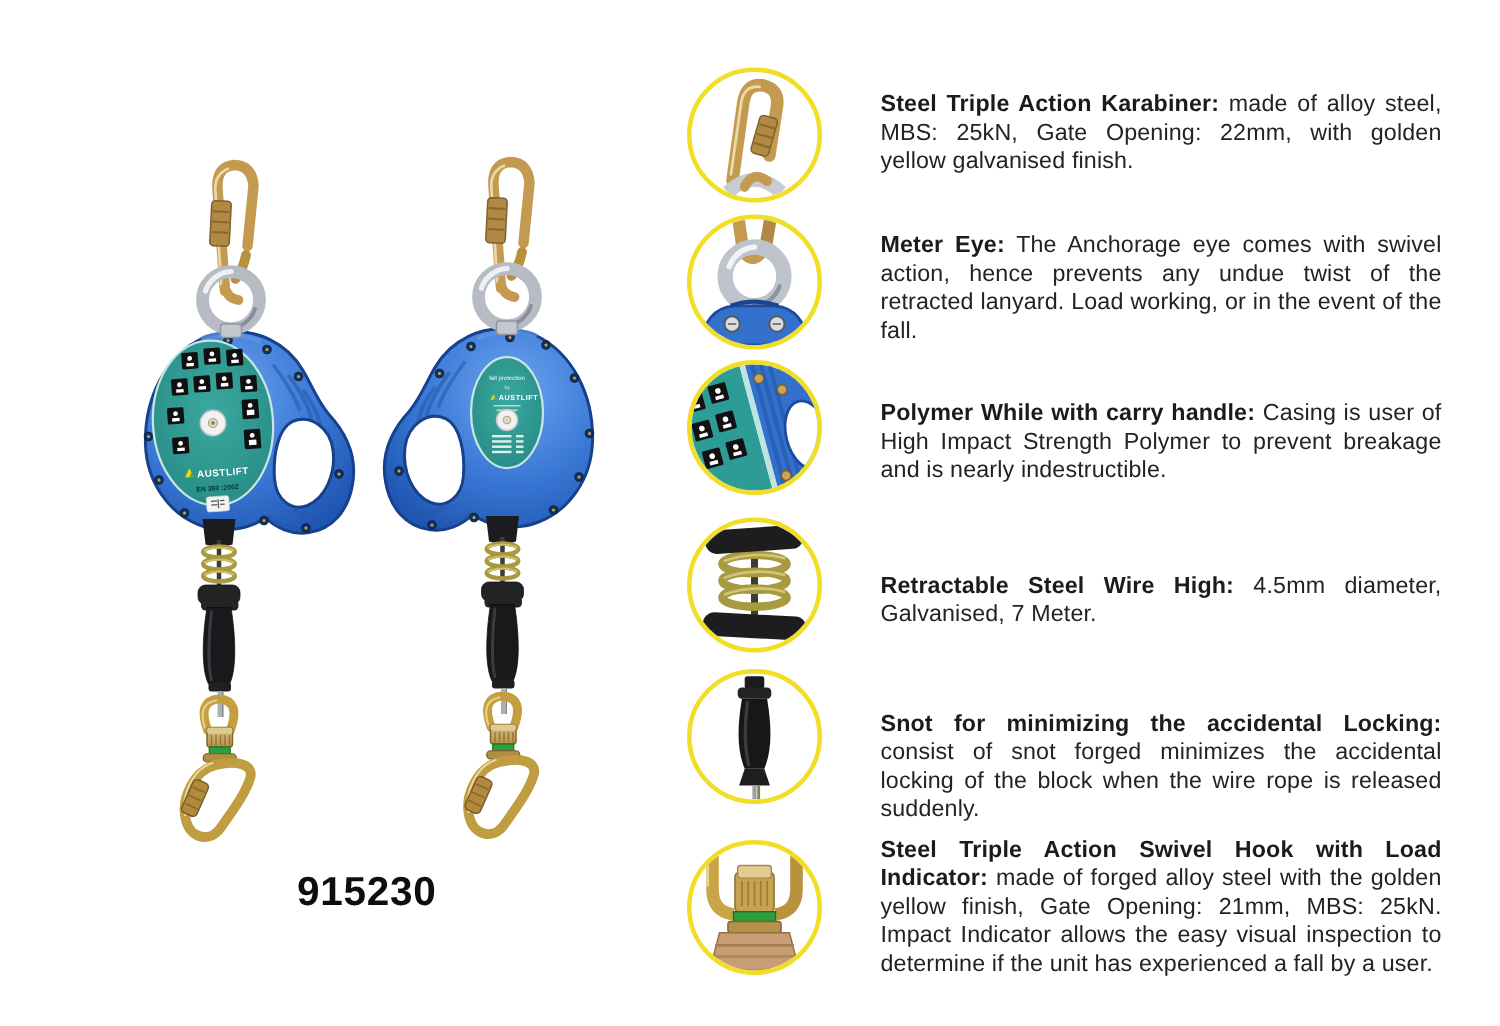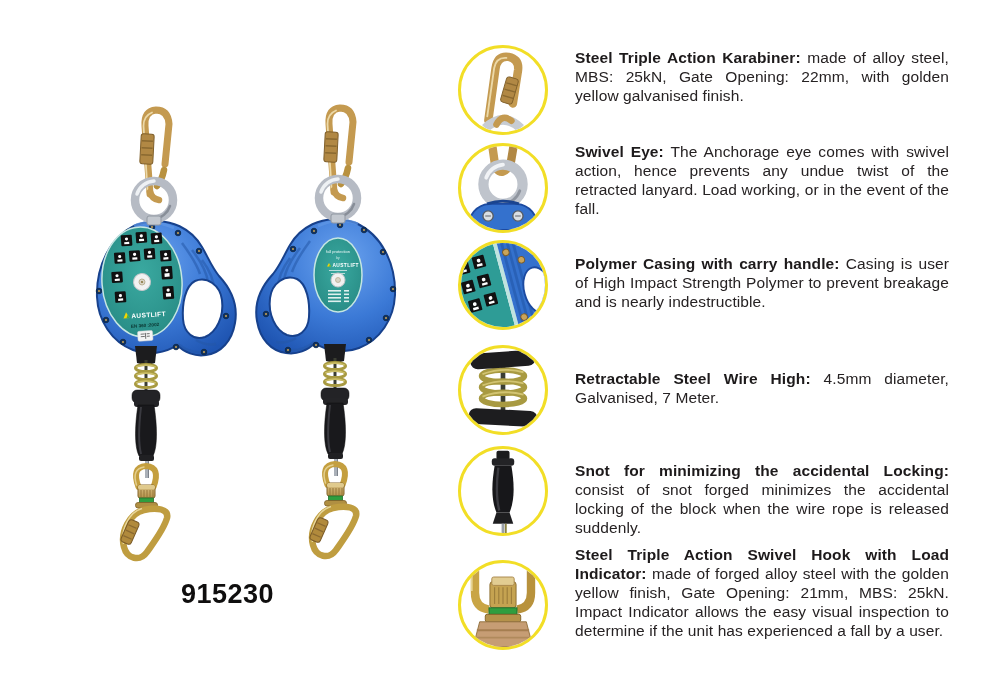--- a/index.html
+++ b/index.html
@@ -2,24 +2,24 @@
 <html><head>
 <meta charset="utf-8">
 <style>
   html,body{margin:0;padding:0;background:#ffffff;}
   #canvas{position:relative;width:1000px;height:684px;background:#ffffff;overflow:hidden;
           font-family:"Liberation Sans",sans-serif;color:#262223;}
   .device{position:absolute;}
   .thumb{position:absolute;left:458px;width:90px;height:90px;box-sizing:border-box;
          border:3px solid #f2de26;border-radius:50%;background:#fff;overflow:hidden;}
   .thumb svg{display:block;width:84px;height:84px;}
-  .feature{position:absolute;left:575px;width:374px;margin:0;font-size:15.5px;line-height:19px;
+  .feature{position:absolute;left:575px;width:374px;margin:12px;font-size:15.5px;line-height:19px;
            text-align:justify;letter-spacing:0.1px;color:#262223;}
   .feature b{font-weight:bold;color:#1d1a1b;}
-  .code{position:absolute;left:181px;top:579px;font-size:27px;font-weight:bold;color:#0f0e0e;
+  .code{position:absolute;left:198px;top:579px;font-size:27px;font-weight:bold;color:#0f0e0e;
         letter-spacing:0.5px;}
   .brand-sm{font-weight:bold;letter-spacing:0.4px;}
 </style>
 </head>
 <body>
 
 <div id="canvas">
 
   <svg width="0" height="0" style="position:absolute" aria-hidden="true">
     <defs>
@@ -330,23 +330,23 @@
       <rect x="30" y="48" width="30" height="7" fill="#2f9e3f" stroke="#1f6e2c"></rect>
       <rect x="26" y="55" width="38" height="8" rx="2" fill="#b5924a" stroke="#826228"></rect>
       <path d="M 20 63 L 70 63 L 77 90 L 13 90 Z" fill="#c69d74" stroke="#91703c"></path>
       <line x1="17" y1="72" x2="73" y2="72" stroke="#a57e50" stroke-width="2"></line>
       <line x1="15" y1="80" x2="75" y2="80" stroke="#b08a5c" stroke-width="2"></line>
     </svg>
   </div>
 
   <p class="feature" style="top:48px"><b>Steel Triple Action Karabiner:</b> <span>made of alloy steel, MBS: 25kN, Gate Opening: 22mm, with golden yellow galvanised finish.</span></p>
 
-  <p class="feature" style="top:142px"><b>Swivel Eye:</b> <span>The Anchorage eye comes with swivel action, hence prevents any undue twist of the retracted lanyard. Load working, or in the event of the fall.</span></p>
-
-  <p class="feature" style="top:254px"><b>Polymer Casing with carry handle:</b> <span>Casing is user of High Impact Strength Polymer to prevent breakage and is nearly indestructible.</span></p>
+  <p class="feature" style="top:142px"><b>Meter Eye:</b> <span>The Anchorage eye comes with swivel action, hence prevents any undue twist of the retracted lanyard. Load working, or in the event of the fall.</span></p>
+
+  <p class="feature" style="top:254px"><b>Polymer While with carry handle:</b> <span>Casing is user of High Impact Strength Polymer to prevent breakage and is nearly indestructible.</span></p>
 
   <p class="feature" style="top:369px"><b>Retractable Steel Wire High:</b> <span>4.5mm diameter, Galvanised, 7 Meter.</span></p>
 
   <p class="feature" style="top:461px"><b>Snot for minimizing the accidental Locking:</b> <span>consist of snot forged minimizes the accidental locking of the block when the wire rope is released suddenly.</span></p>
 
   <p class="feature" style="top:545px"><b>Steel Triple Action Swivel Hook with Load Indicator:</b> <span>made of forged alloy steel with the golden yellow finish, Gate Opening: 21mm, MBS: 25kN. Impact Indicator allows the easy visual inspection to determine if the unit has experienced a fall by a user.</span></p>
 
 </div>
 
 </body></html>

